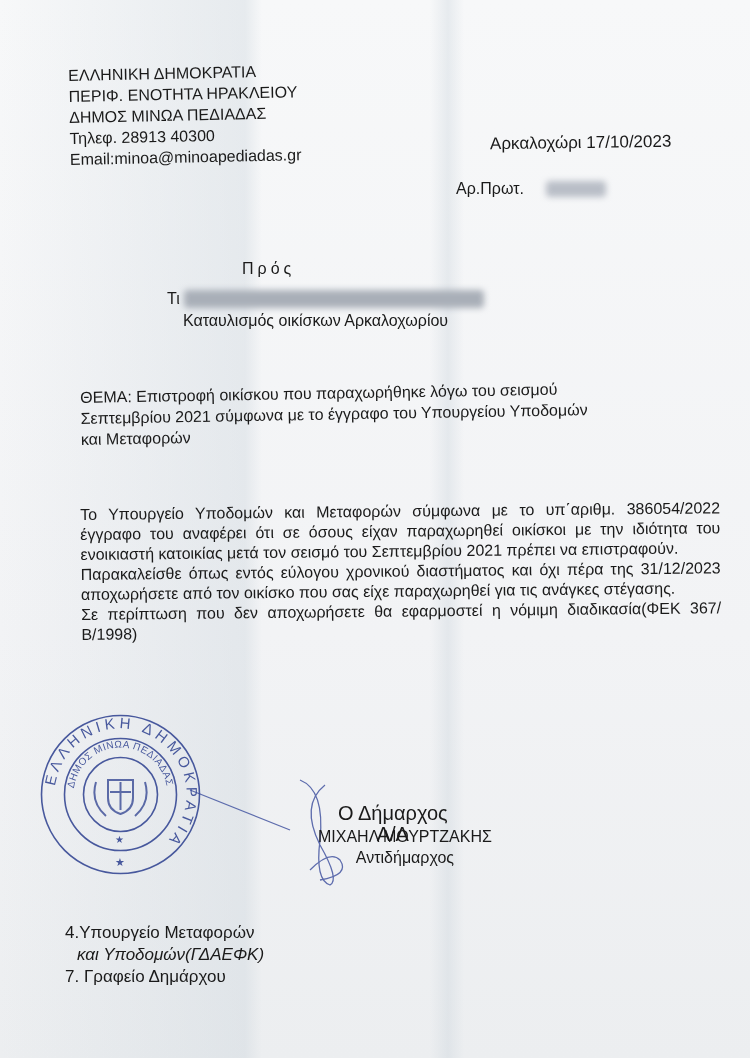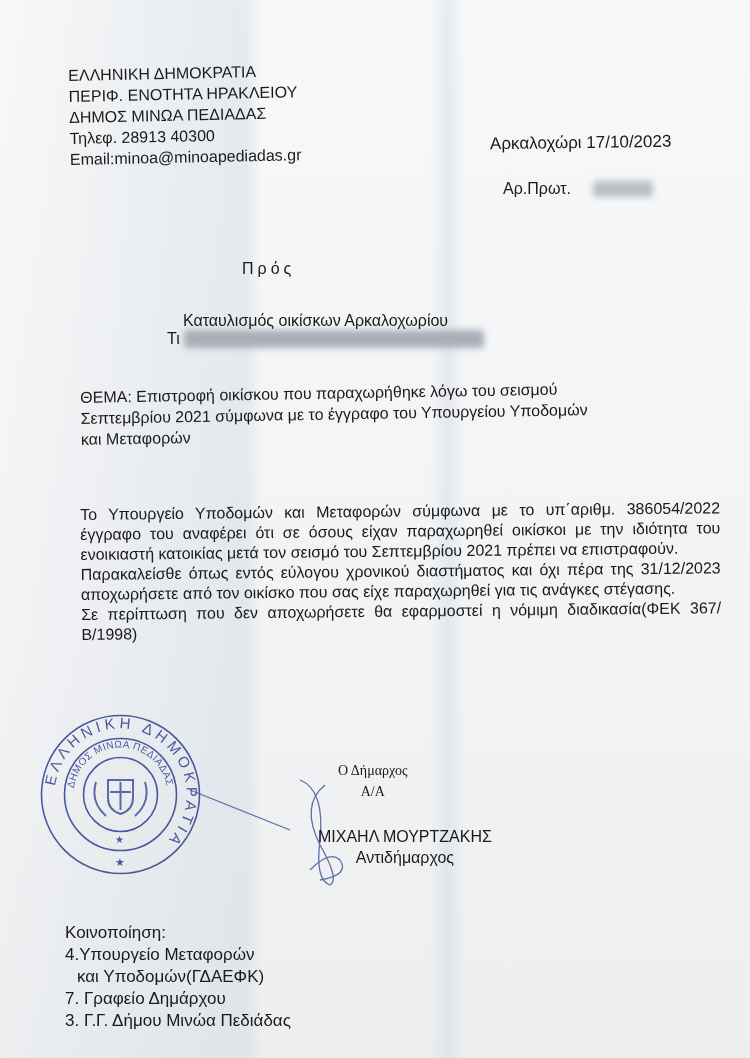--- a/index.html
+++ b/index.html
@@ -14,37 +14,37 @@
       position: absolute; left: 0; top: 0; width: 750px; height: 1058px;
       background:
         linear-gradient(90deg, rgba(255,255,255,0) 0px, rgba(200,210,218,0.35) 245px, rgba(255,255,255,0) 262px),
         linear-gradient(90deg, rgba(255,255,255,0) 430px, rgba(200,210,218,0.35) 448px, rgba(255,255,255,0) 464px),
         linear-gradient(180deg, #f7f8f9 0%, #f2f3f5 60%, #eceef0 100%);
     }
     .abs { position: absolute; white-space: nowrap; }
     .header { left: 68px; top: 65px; font-size: 16px; line-height: 21px; transform: rotate(-1.2deg); transform-origin: left top; }
     .header div { margin: 0; }
     .place-date { left: 490px; top: 133px; font-size: 17px; transform: rotate(-0.8deg); }
-    .protocol { left: 503px; top: 180px; font-size: 16px; display: flex; align-items: center; justify-content: center; }
+    .protocol { left: 456px; top: 180px; font-size: 16px; display: flex; align-items: center; justify-content: center; }
     .blur {
       display: inline-block; height: 16px; background: #b9bec7; filter: blur(3px);
       border-radius: 4px; margin-left: 22px; width: 60px;
     }
     .to-label { left: 242px; top: 260px; font-size: 16px; letter-spacing: 4px; }
-    .recipient { left: 167px; top: 290px; font-size: 16px; display: flex; align-items: center; margin-top: 40px; }
+    .recipient { left: 167px; top: 290px; font-size: 16px; display: flex; align-items: center; }
     .recipient .blur { width: 300px; height: 18px; margin-left: 4px; background: #a9afb8; }
     .camp { left: 183px; top: 312px; font-size: 16px; }
     .subject { left: 80px; top: 387px; font-size: 16px; line-height: 21px; transform: rotate(-1deg); transform-origin: left top; }
     .body-text { left: 80px; top: 505px; font-size: 16px; line-height: 20px; width: 640px; text-align: justify; transform: rotate(-0.6deg); transform-origin: left top; }
     .body-text p { margin: 0; white-space: normal; }
     .stamp { left: 38px; top: 712px; width: 165px; height: 165px; }
-    .signature { left: 338px; top: 760px; font-size: 14px; line-height: 21px; text-align: center; font-family: Liberation Serif, serif; }
+    .signature { left: 338px; top: 803px; font-size: 20px; line-height: 21px; text-align: center; }
     .sign-name { left: 318px; top: 826px; font-size: 16px; line-height: 21px; text-align: center; }
     .cc { left: 65px; top: 922px; font-size: 17px; line-height: 22px; font-weight: normal; }
-    .cc .indent { padding-left: 12px; }
+    .cc .indent { padding-left: 12px; font-style: italic; }
     .sig-scribble { left: 150px; top: 720px; width: 250px; height: 170px; }
   </style>
 </head>
 <body>
 
 <div class="paper"></div>
 
 <div class="abs header">
   <div>ΕΛΛΗΝΙΚΗ ΔΗΜΟΚΡΑΤΙΑ</div>
   <div>ΠΕΡΙΦ. ΕΝΟΤΗΤΑ ΗΡΑΚΛΕΙΟΥ</div>
@@ -116,18 +116,16 @@
   <div>Ο Δήμαρχος</div>
   <div>Α/Α</div>
 </div>
 
 <div class="abs sign-name">
   <div>ΜΙΧΑΗΛ ΜΟΥΡΤΖΑΚΗΣ</div>
   <div>Αντιδήμαρχος</div>
 </div>
 
 <div class="abs cc">
-  <div>Κοινοποίηση:</div>
   <div>4.Υπουργείο Μεταφορών</div>
   <div class="indent">και Υποδομών(ΓΔΑΕΦΚ)</div>
   <div>7. Γραφείο Δημάρχου</div>
-  <div>3. Γ.Γ. Δήμου Μινώα Πεδιάδας</div>
 </div>
 
 </body></html>

